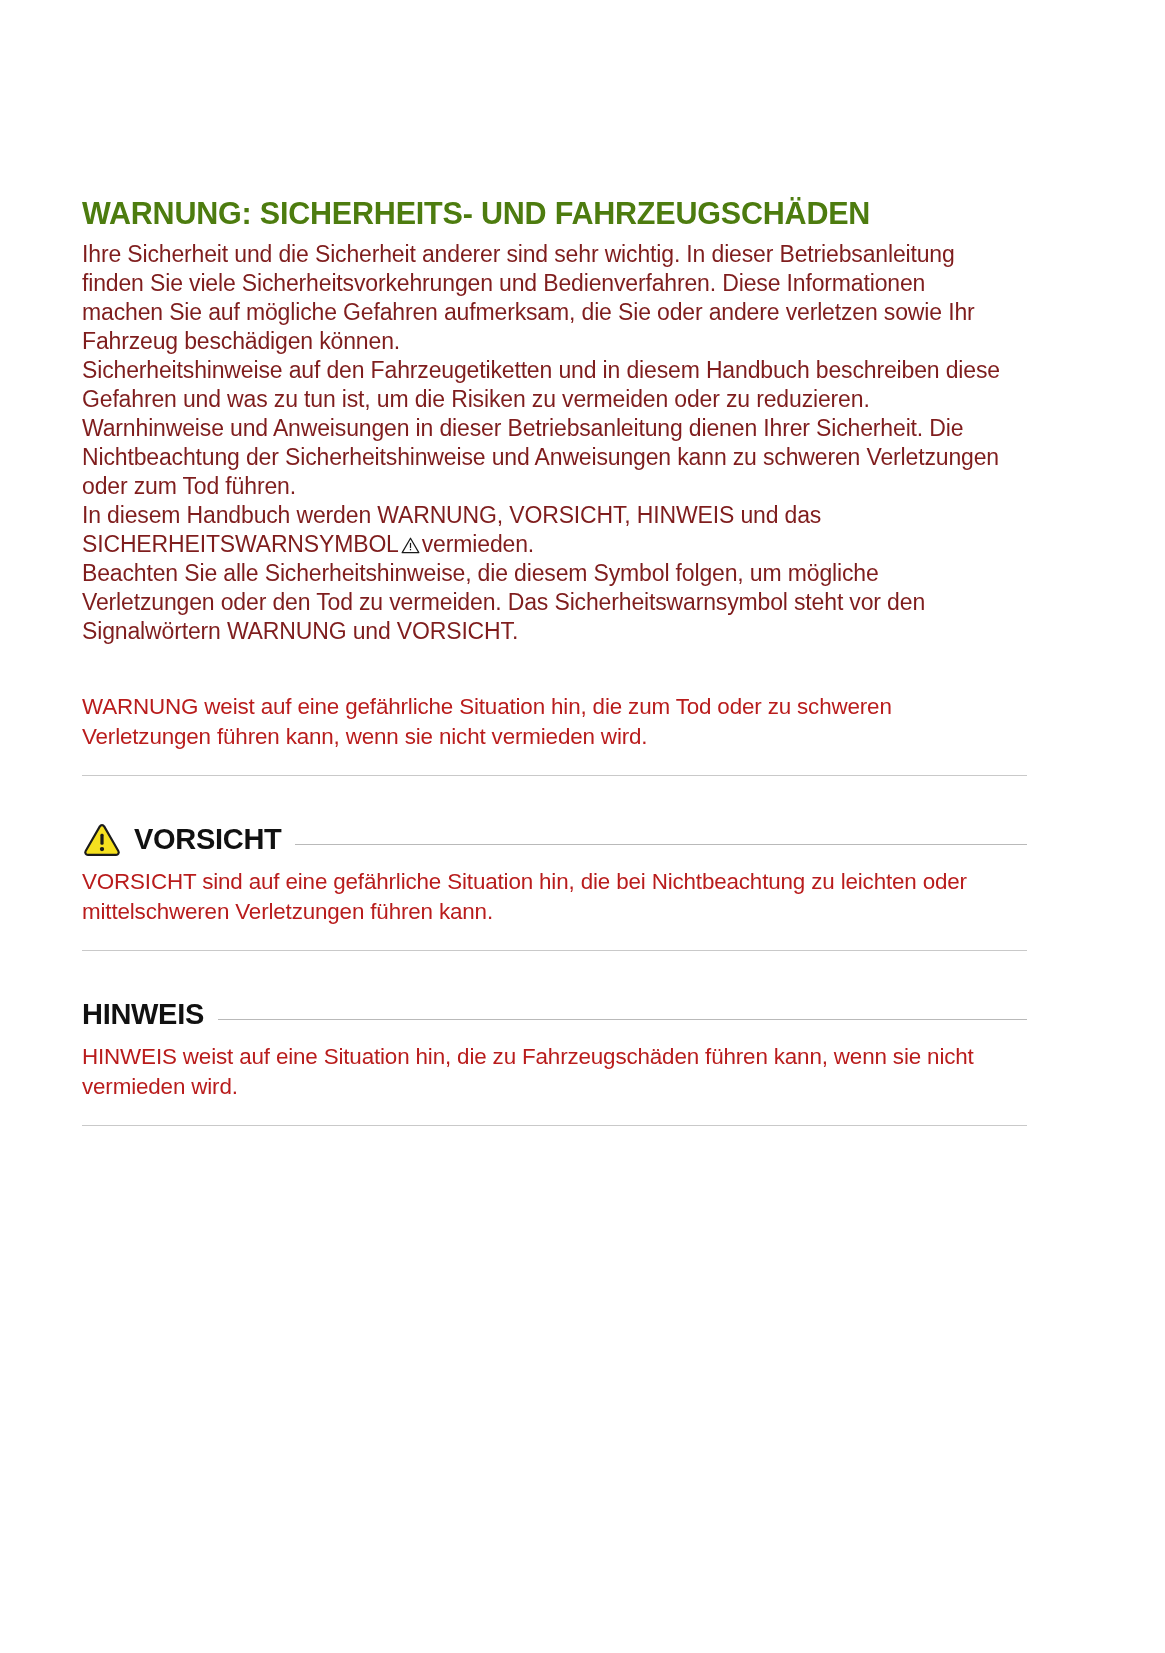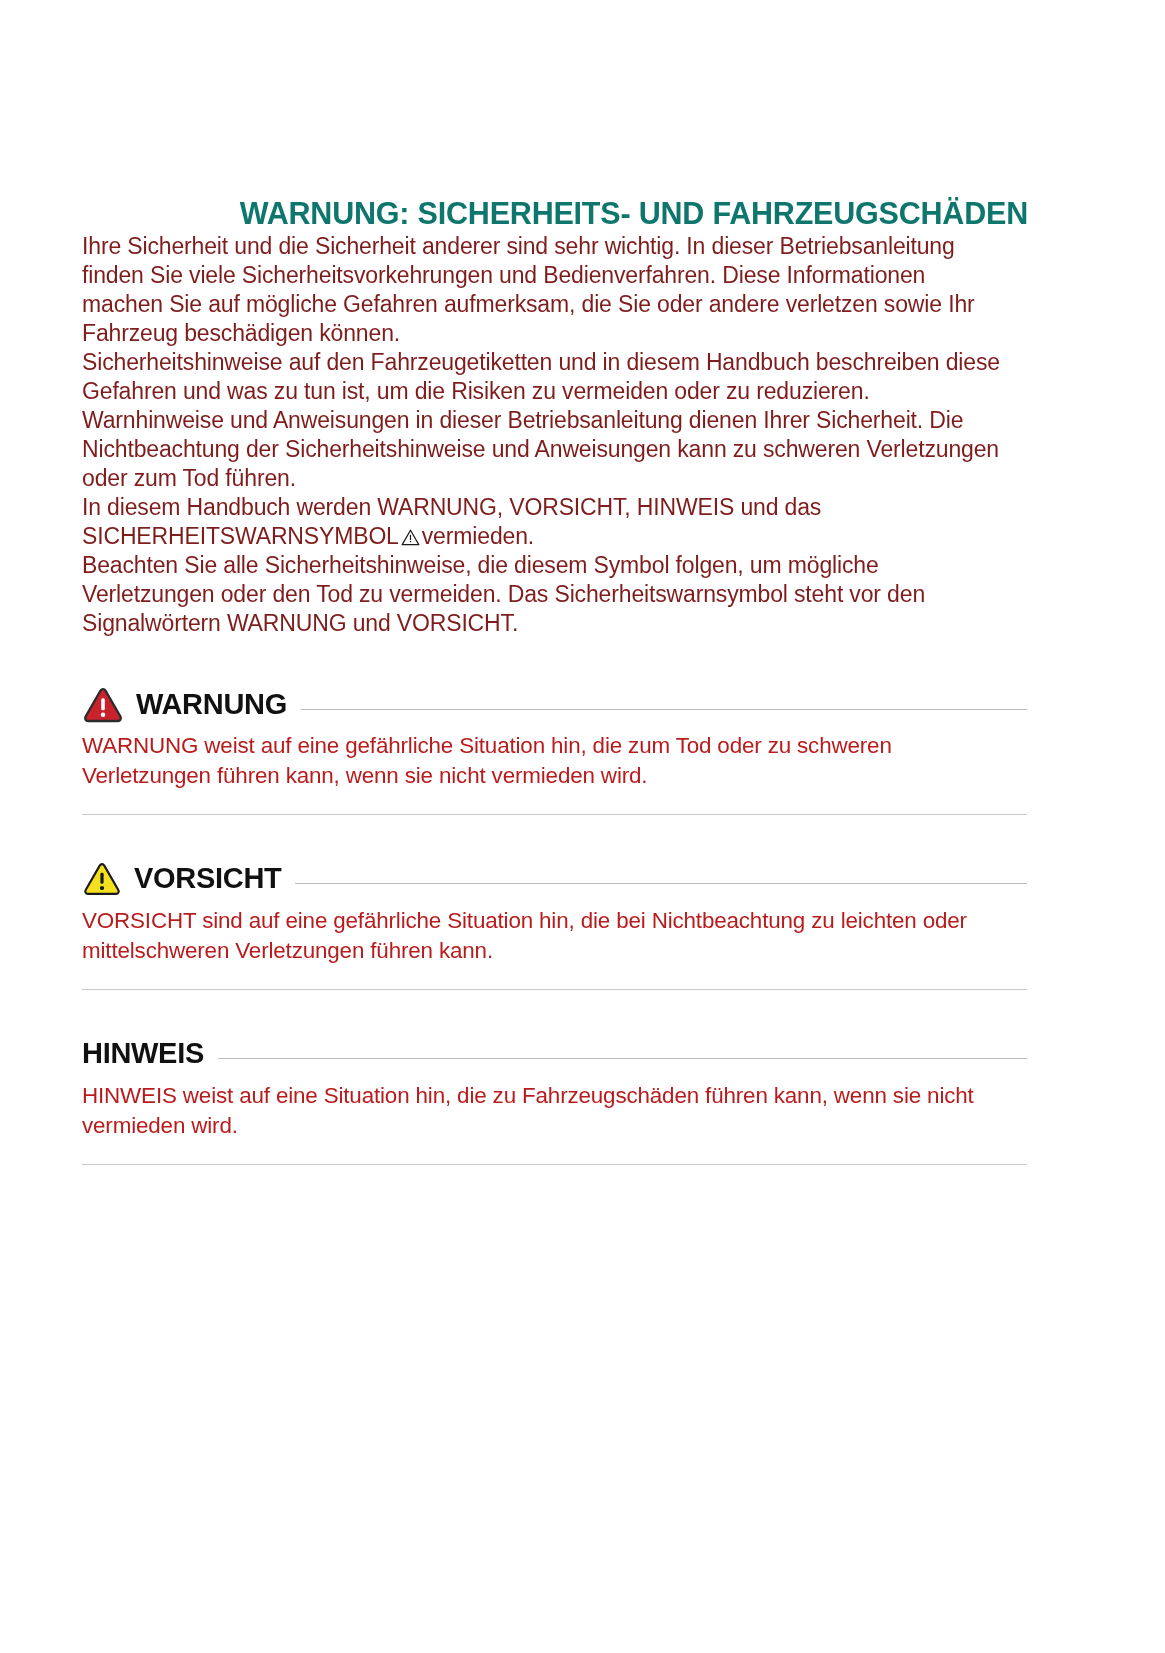--- a/index.html
+++ b/index.html
@@ -18,25 +18,25 @@
     position: relative;
     width: 1165px;
     height: 1653px;
     background: #ffffff;
     box-sizing: border-box;
     padding: 196px 137px 0 82px;
   }
   .doc-title {
     font-size: 30.5px;
     font-weight: bold;
-    color: #0f766e;
-    text-align: right;
+    color: #4d7c0f;
+    text-align: left;
     letter-spacing: -0.2px;
     line-height: 1.12;
-    margin: 0 0 2px 0;
+    margin: 0 0 10px 0;
     padding-right: 0;
     white-space: nowrap;
   }
   .intro {
     margin: 0;
   }
   .para {
     font-size: 23px;
     line-height: 29px;
     color: #7f1d1d;
@@ -120,31 +120,20 @@
     <p class="para">Sicherheitshinweise auf den Fahrzeugetiketten und in diesem Handbuch beschreiben diese Gefahren und was zu tun ist, um die Risiken zu vermeiden oder zu reduzieren. Warnhinweise und Anweisungen in dieser Betriebsanleitung dienen Ihrer Sicherheit. Die Nichtbeachtung der Sicherheitshinweise und Anweisungen kann zu schweren Verletzungen oder zum Tod führen.</p>
     <p class="para"><span>In diesem Handbuch werden WARNUNG, VORSICHT, HINWEIS und das SICHERHEITSWARNSYMBOL</span><span class="inline-alert-icon"><svg viewBox="0 0 20 18" width="19" height="17" xmlns="http://www.w3.org/2000/svg">
             <path d="M10 1.3 L18.8 16.6 L1.2 16.6 Z" fill="none" stroke="#1a1a1a" stroke-width="1.3" stroke-linejoin="round"></path>
             <rect x="9.35" y="6.2" width="1.3" height="5.4" fill="#1a1a1a"></rect>
             <rect x="9.35" y="12.6" width="1.3" height="1.5" fill="#1a1a1a"></rect>
           </svg></span><span>vermieden.</span></p>
     <p class="para">Beachten Sie alle Sicherheitshinweise, die diesem Symbol folgen, um mögliche Verletzungen oder den Tod zu vermeiden. Das Sicherheitswarnsymbol steht vor den Signalwörtern WARNUNG und VORSICHT.</p>
   </div>
 
   <div class="alert-block first">
-    <div class="alert-head">
-      <span class="alert-icon">
-        <svg viewBox="0 0 44 39" width="42" height="37" xmlns="http://www.w3.org/2000/svg">
-          <path d="M22 3.2 C23.1 3.2 24.0 3.8 24.6 4.8 L40.4 32.2 C41.0 33.2 41.0 34.4 40.4 35.4 C39.9 36.3 38.9 36.9 37.8 36.9 L6.2 36.9 C5.1 36.9 4.1 36.3 3.6 35.4 C3.0 34.4 3.0 33.2 3.6 32.2 L19.4 4.8 C20.0 3.8 20.9 3.2 22 3.2 Z" fill="#c8232c" stroke="#2b2b2b" stroke-width="2.4" stroke-linejoin="round"></path>
-          <rect x="20.1" y="13.0" width="3.8" height="12.6" rx="1.6" fill="#ffffff"></rect>
-          <circle cx="22" cy="30.3" r="2.4" fill="#ffffff"></circle>
-        </svg>
-      </span>
-      <span class="alert-label">WARNUNG</span>
-      <span class="alert-rule"></span>
-    </div>
     <p class="alert-body">WARNUNG weist auf eine gefährliche Situation hin, die zum Tod oder zu schweren Verletzungen führen kann, wenn sie nicht vermieden wird.</p>
     <div class="alert-bottom-rule"></div>
   </div>
 
   <div class="alert-block">
     <div class="alert-head">
       <span class="alert-icon vorsicht-size">
         <svg viewBox="0 0 44 39" width="40" height="35" xmlns="http://www.w3.org/2000/svg">
           <path d="M22 3.4 C23.0 3.4 23.9 3.9 24.4 4.9 L40.2 32.3 C40.8 33.3 40.8 34.4 40.2 35.3 C39.7 36.2 38.8 36.7 37.7 36.7 L6.3 36.7 C5.2 36.7 4.3 36.2 3.8 35.3 C3.2 34.4 3.2 33.3 3.8 32.3 L19.6 4.9 C20.1 3.9 21.0 3.4 22 3.4 Z" fill="#f5e01f" stroke="#1a1a1a" stroke-width="2.4" stroke-linejoin="round"></path>
           <rect x="20.2" y="13.2" width="3.6" height="12.2" rx="1.5" fill="#1a1a1a"></rect>

